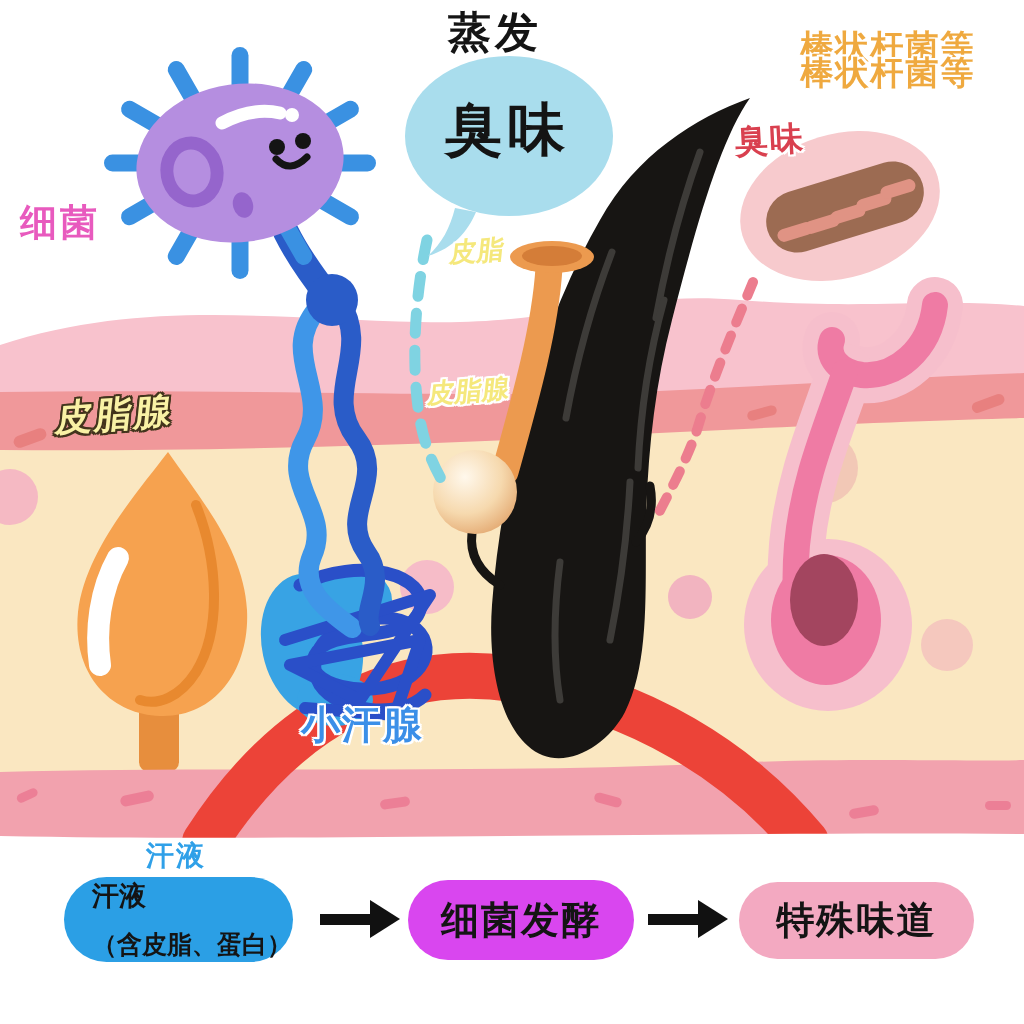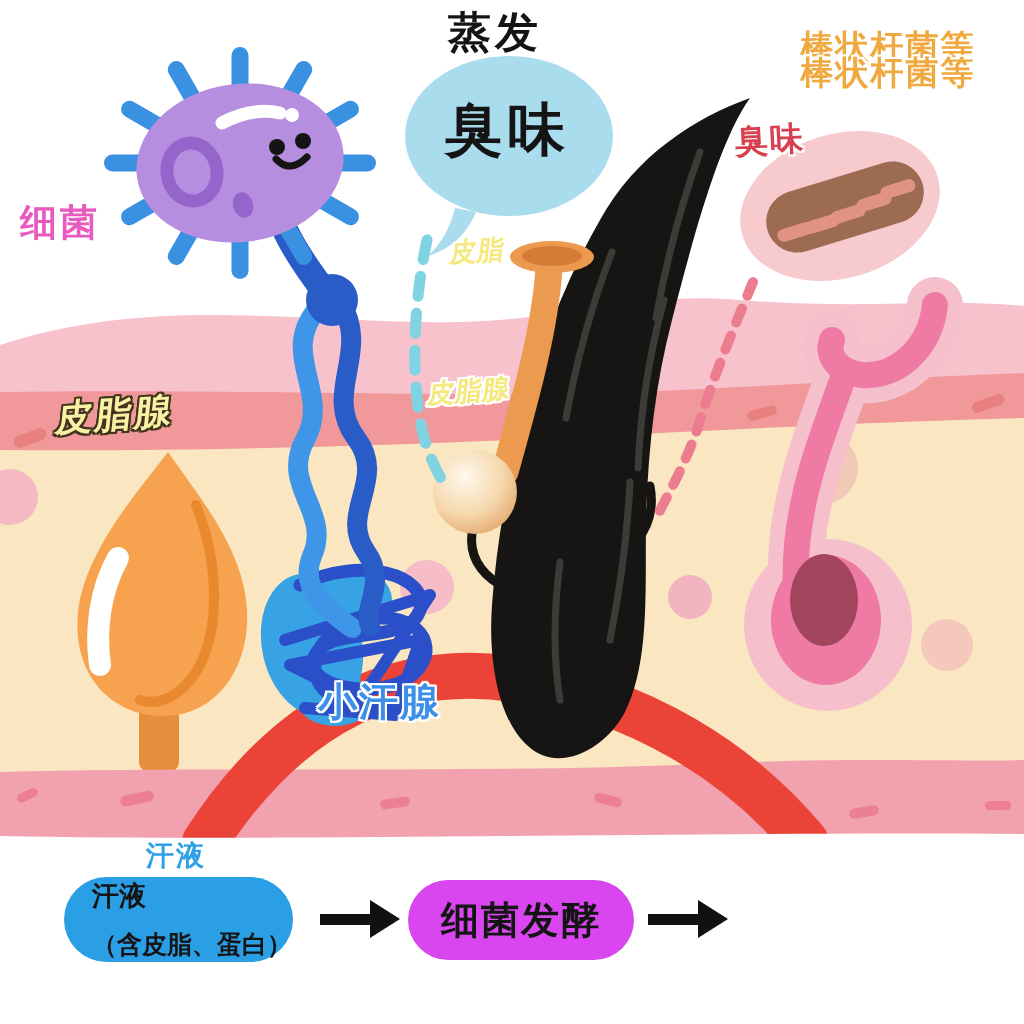--- a/index.html
+++ b/index.html
@@ -14,21 +14,21 @@
   .evap{left:448px;top:10px;font-size:43px;color:#141414;letter-spacing:4px;}
   .bubbletxt{left:408px;top:100px;width:200px;text-align:center;font-size:57px;color:#141414;letter-spacing:6px;}
   .gold{left:774px;width:228px;text-align:center;font-size:33px;color:#efa93f;letter-spacing:2px;}
   .gold1{top:30px;} .gold2{top:56px;}
   .odor-red{left:735px;top:123px;font-size:33px;color:#d9404f;transform:rotate(-3deg);letter-spacing:2px;}
   .bact{left:20px;top:204px;font-size:37px;color:#e85abe;letter-spacing:3px;}
   .sebum{left:450px;top:237px;font-size:27px;color:#f5e87c;transform:skewX(-10deg) rotate(-4deg);}
   .sebmid{left:428px;top:377px;font-size:27px;color:#f5e87c;transform:skewX(-10deg) rotate(-4deg);}
   .sebleft{left:56px;top:396px;font-size:37px;color:#f9f2a5;transform:skewX(-10deg) rotate(-4deg);letter-spacing:2px;}
   .apo{left:898px;top:513px;font-size:37px;color:#e2475a;letter-spacing:1px;}
-  .ecc{left:301px;top:682px;font-size:39px;color:#3b8fe8;letter-spacing:2px;margin-left:17px;}
+  .ecc{left:301px;top:705px;font-size:39px;color:#3b8fe8;letter-spacing:2px;}
   .sweatcap{left:146px;top:841px;font-size:28px;color:#2fa0e8;letter-spacing:2px;}
   .pill{position:absolute;z-index:5;display:flex;flex-direction:column;justify-content:center;
         color:#141414;font-weight:900;}
   .pill1{left:64px;top:877px;width:229px;height:85px;border-radius:43px;padding-left:28px;box-sizing:border-box;}
   .pill1 .t{font-size:27px;} .pill1 .s{font-size:25px;margin-top:14px;}
   .pill2{left:408px;top:880px;width:226px;height:80px;border-radius:40px;align-items:center;font-size:38px;letter-spacing:2px;}
   .pill3{left:739px;top:882px;width:235px;height:77px;border-radius:39px;align-items:center;font-size:38px;letter-spacing:2px;}
   .arrow{position:absolute;z-index:5;display:flex;align-items:center;height:38px;}
   .arrow .shaft{display:block;width:52px;height:11px;background:#111;}
   .arrow .head{display:block;width:0;height:0;border-left:30px solid #111;
@@ -197,14 +197,17 @@
       <span class="shaft"></span>
       <span class="head"></span>
     </div>
 <div class="pill pill2" style="background: #d946ef;">
   <span>细菌发酵</span>
 </div>
 <div class="arrow arr2">
       <span class="shaft"></span>
       <span class="head"></span>
     </div>
+<div class="pill pill3" style="background: rgb(243, 169, 193);">
+  <span>特殊味道</span>
+</div>
 
 </div>
 
 </body></html>

